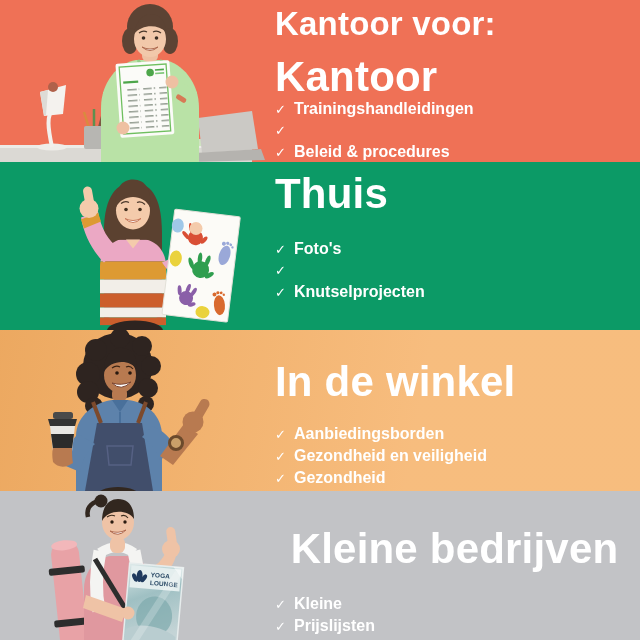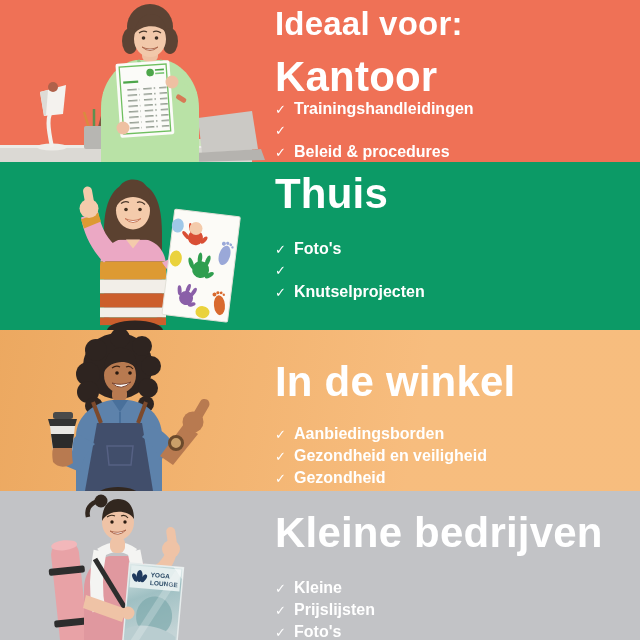--- a/index.html
+++ b/index.html
@@ -17,21 +17,21 @@
   .textcol{position:absolute;left:275px;top:0;right:6px;color:#fff;}
   .title{font-weight:bold;font-size:33px;line-height:36px;margin:0;letter-spacing:0.2px;}
   .heading{font-weight:bold;font-size:42px;line-height:36px;margin:0;letter-spacing:0.2px;}
   .s1 .title{margin-top:6px;}
   .s1 .heading{margin-top:17px;}
   .s1 .checklist{margin-top:3px;}
   .s2 .heading{margin-top:14px;}
   .s2 .checklist{margin-top:26px;}
   .s3 .heading{margin-top:34px;}
   .s3 .checklist{margin-top:23px;}
-  .s4 .heading{margin-top:24px;}
+  .s4 .heading{margin-top:40px;text-align:center;}
   .s4 .checklist{margin-top:26px;}
   ul.checklist{list-style:none;margin:0;padding:0;}
   ul.checklist li{
     display:flex;align-items:baseline;
     font-weight:bold;font-size:16px;line-height:21px;color:#fff;
   }
   .chk{width:19px;flex:0 0 19px;font-size:13px;font-weight:bold;}
 </style>
 </head>
 <body>
@@ -103,21 +103,21 @@
           <rect x="124.5" y="87" width="13" height="43" fill="url(#doclines)"></rect>
           <rect x="139.5" y="87" width="13" height="43" fill="url(#doclines)"></rect>
           <rect x="154.5" y="87" width="13" height="43" fill="url(#doclines)"></rect>
         </g>
         <circle cx="123" cy="128" r="6.5" fill="#eec0a2"></circle>
         <circle cx="172" cy="82" r="6.5" fill="#eec0a2"></circle>
         <rect x="176" y="96" width="11" height="5" rx="2.2" fill="#d77a55" transform="rotate(32 181 98)"></rect>
       </g>
     </svg>
     <div class="textcol">
-      <h1 class="title">Ideaal voor:</h1>
+      <h1 class="title">Kantoor voor:</h1>
       <h2 class="heading">Kantoor</h2>
       <ul class="checklist">
         <li>
             <span class="chk">✓</span>
             <span>Trainingshandleidingen</span>
           </li>
         <li>
             <span class="chk">✓</span>
           </li>
         <li>

